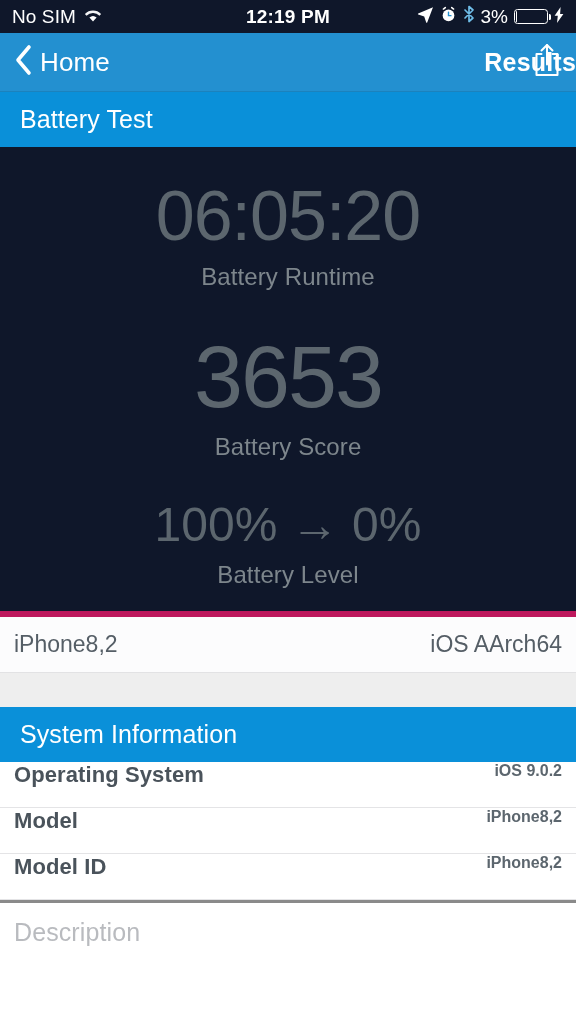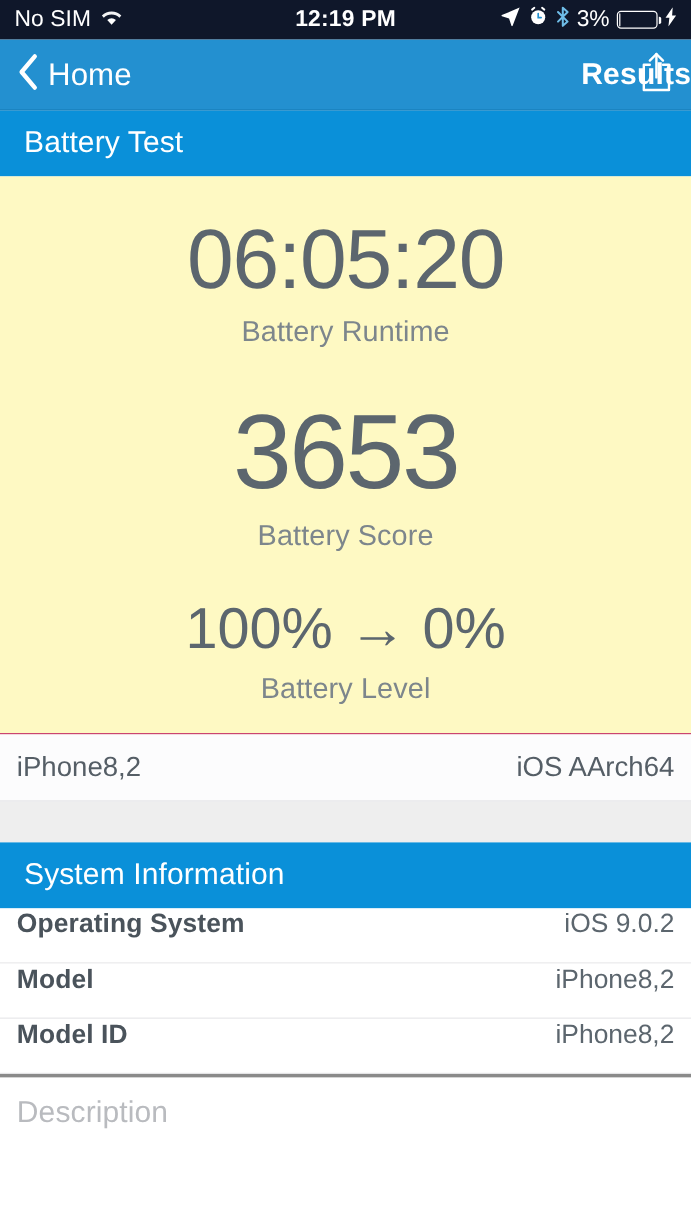--- a/index.html
+++ b/index.html
@@ -124,24 +124,24 @@
     align-items: center;
     padding: 0 20px;
     color: #ffffff;
     font-size: 25px;
     font-weight: 400;
     letter-spacing: 0.1px;
   }
 
   
   .results-panel {
-    background: #fef9c3;
+    background: #0f172a;
     padding-top: 32px;
     padding-bottom: 22px;
-    border-bottom: 1px solid #be185d;
+    border-bottom: 6px solid #be185d;
   }
   .metric { text-align: center; }
   .metric + .metric { margin-top: 39px; }
   .metric-value {
     color: #5c666e;
     font-weight: 300;
     line-height: 1.06;
     letter-spacing: -1px;
   }
   .metric-runtime .metric-value { font-size: 70px; }
@@ -185,22 +185,22 @@
     border-bottom: 1px solid #e4e4e6;
   }
   .info-label {
     color: #4a535b;
     font-size: 22px;
     font-weight: 700;
     letter-spacing: 0.1px;
   }
   .info-value {
     color: #5c666e;
-    font-size: 22px;
-    font-weight: 400;
+    font-size: 16px;
+    font-weight: 700;
   }
 
   
   .desc-divider {
     height: 3px;
     background: #8a8a8a;
   }
   .desc-field {
     height: 58px;
     background: #ffffff;

